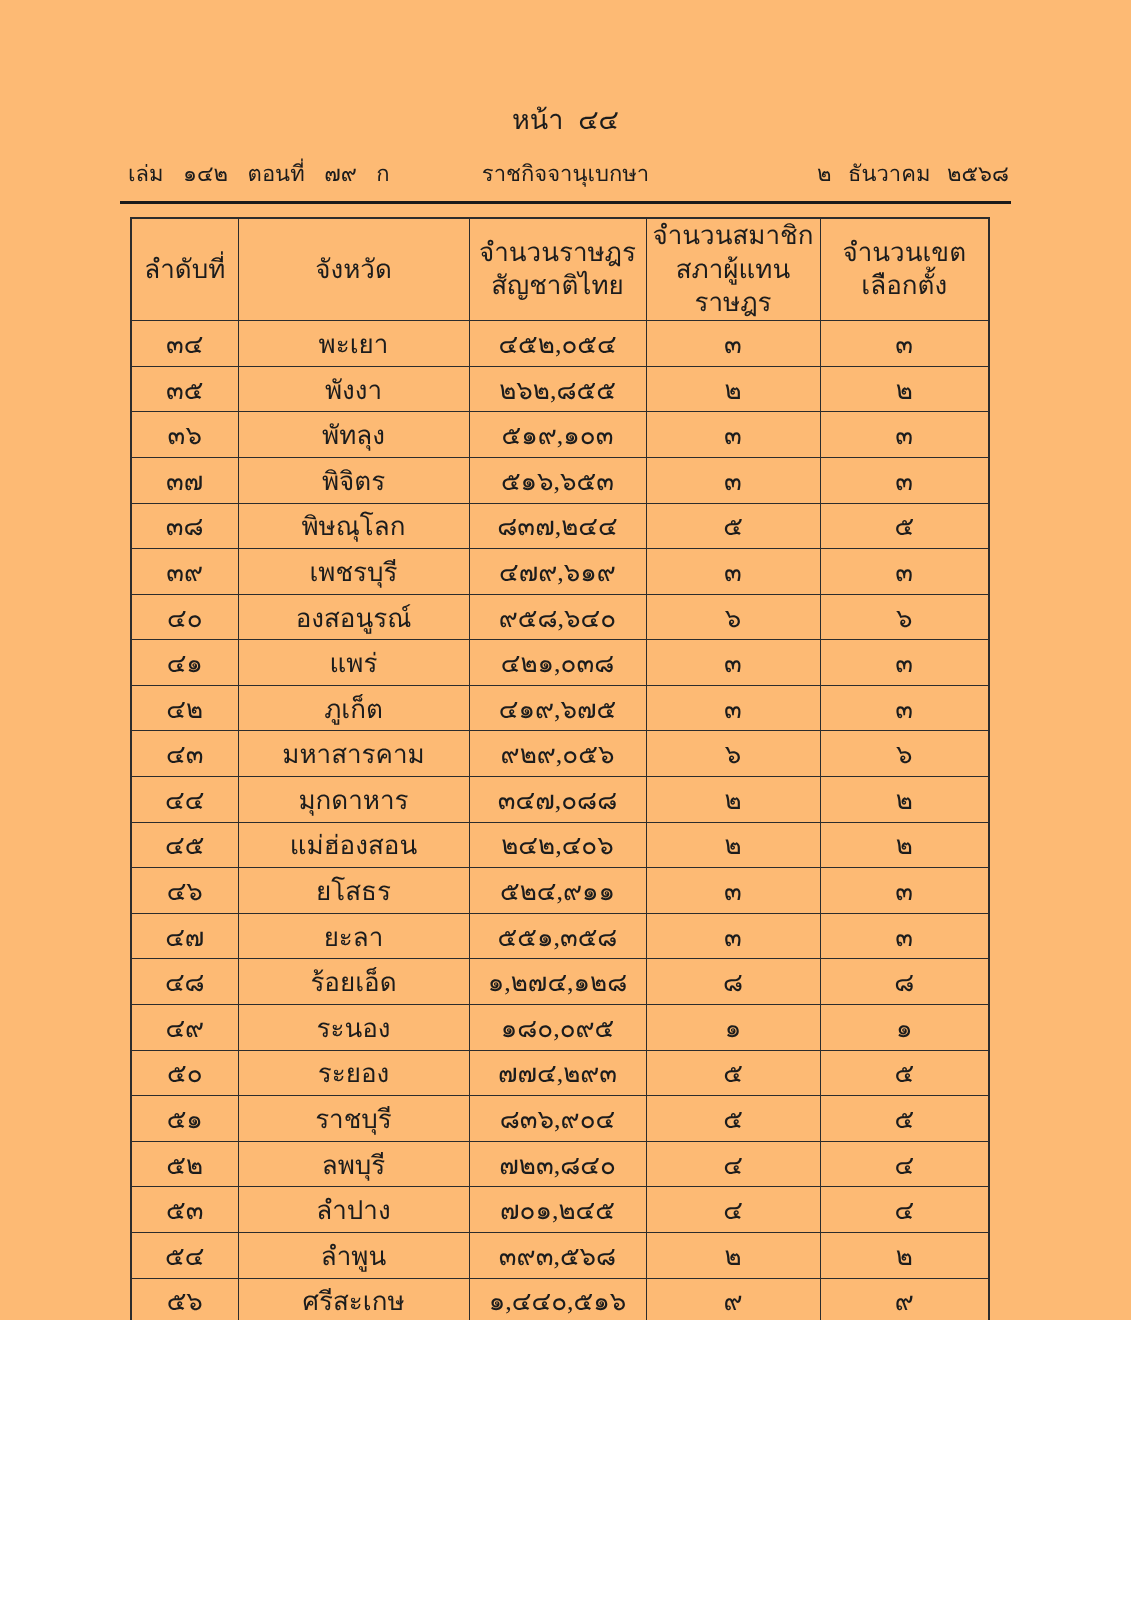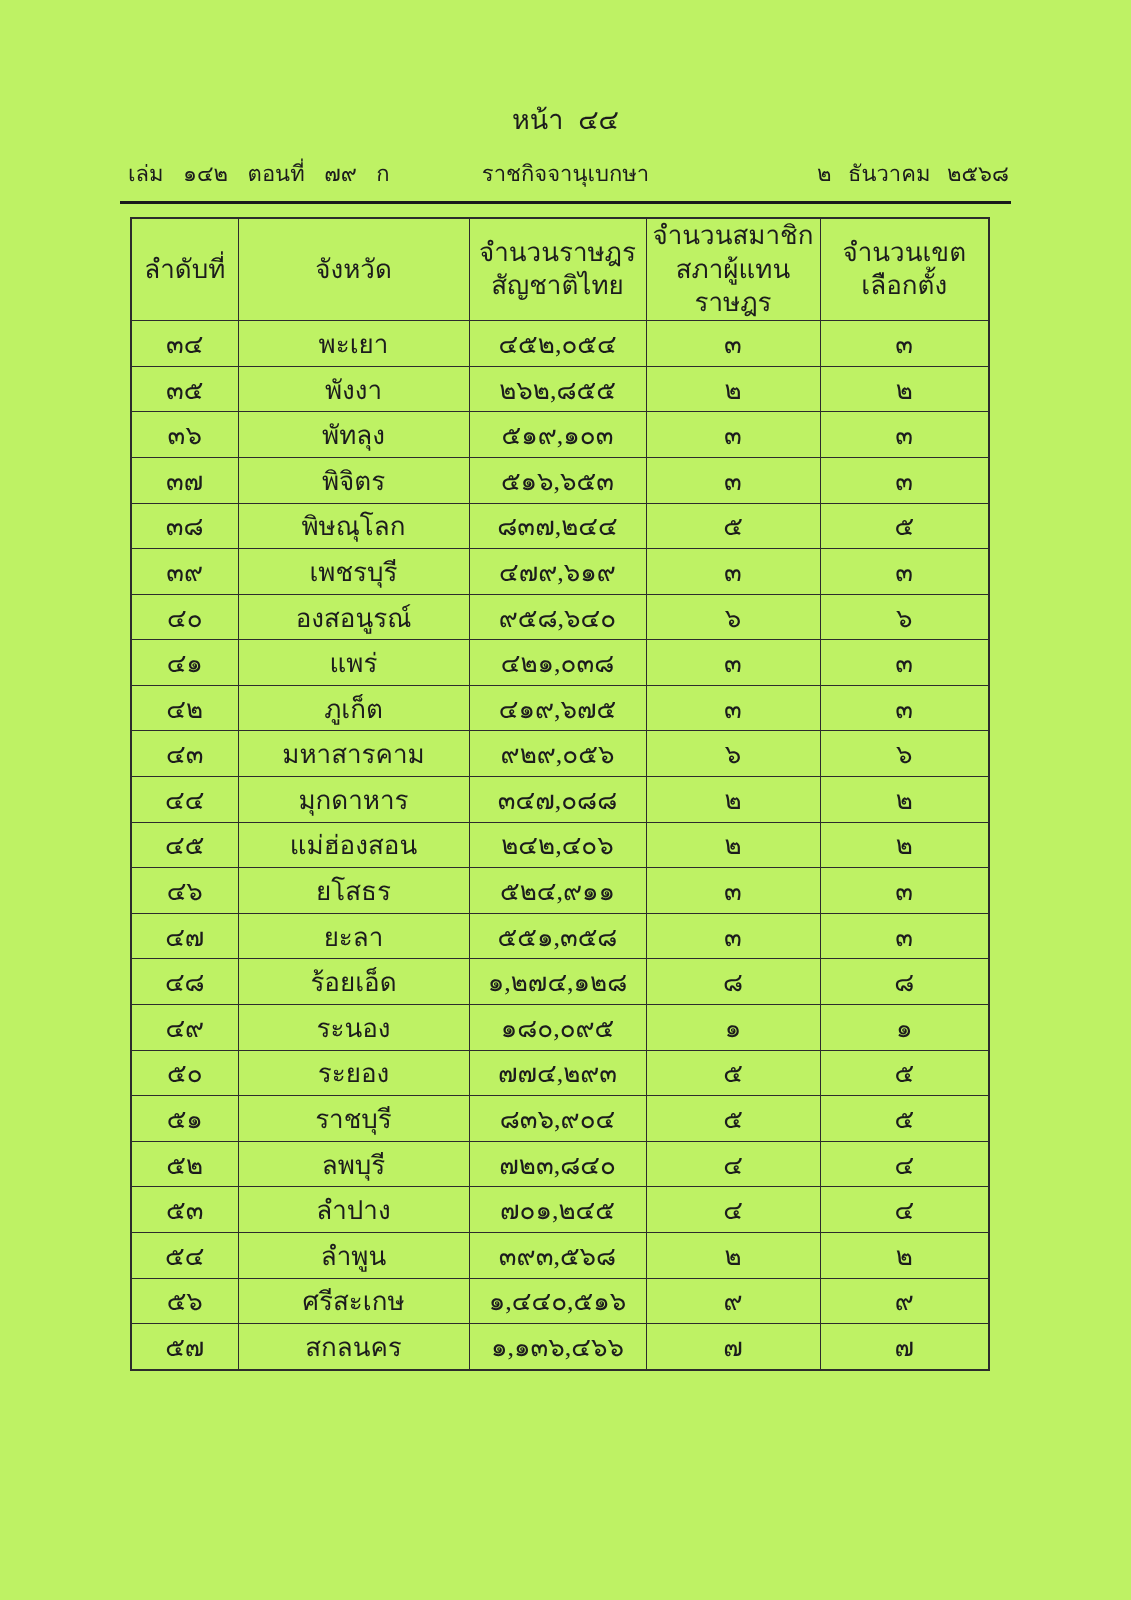--- a/index.html
+++ b/index.html
@@ -7,23 +7,23 @@
     width: 1131px;
     height: 1600px;
     background: #ffffff;
     color: #1c1c1c;
     font-family: "Liberation Serif", "DejaVu Serif", serif;
     -webkit-font-smoothing: antialiased;
   }
   .page {
     box-sizing: border-box;
     width: 1131px;
-    height: 1600px;
+    height: 1320px;
     padding: 104px 120px 0 120px;
-    background: #bef264;
+    background: #fdba74;
     overflow: hidden;
   }
   .page-number-line {
     text-align: center;
     font-size: 27px;
     line-height: 1.25;
     word-spacing: 8px;
   }
   .masthead {
     position: relative;

